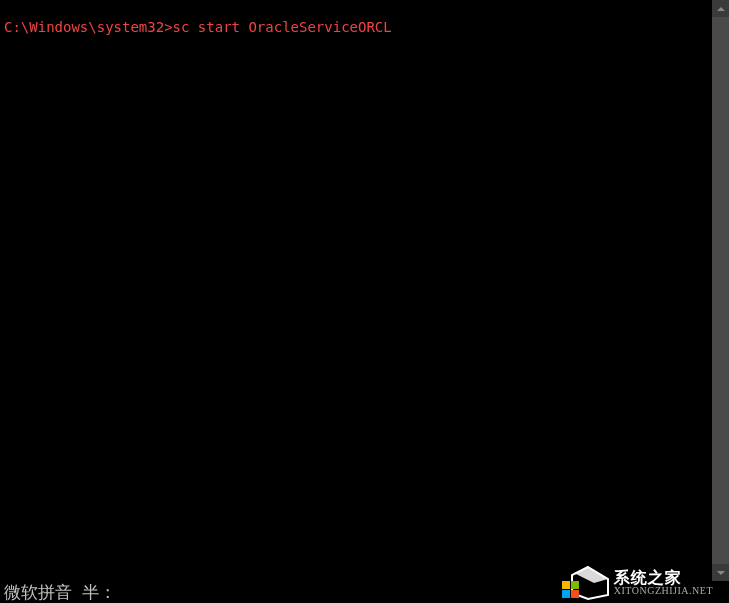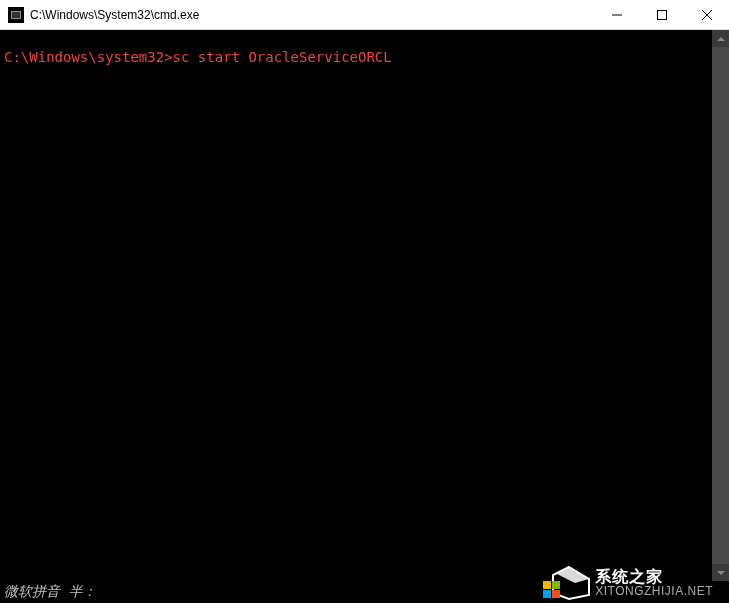--- a/index.html
+++ b/index.html
@@ -119,25 +119,24 @@
       color: #888;
       position: absolute;
       bottom: 0;
       cursor: pointer;
     }
     .statusbar {
       height: 22px;
       background: #000;
       color: #c0c0c0;
       font-family: "NSimSun", "SimSun", monospace;
-      font-size: 14px;
+      font-size: 17px;
       padding: 2px 4px;
       display: flex;
       align-items: center;
-      font-style: italic;
     }
     .watermark {
       position: absolute;
       bottom: 2px;
       right: 16px;
       display: flex;
       align-items: center;
       gap: 4px;
     }
     .watermark-logo {
@@ -151,54 +150,30 @@
       line-height: 1;
     }
     .watermark-main {
       font-size: 16px;
       font-weight: bold;
       color: #fff;
       font-family: "Microsoft YaHei", sans-serif;
       letter-spacing: 1px;
     }
     .watermark-sub {
-      font-size: 12px;
+      font-size: 10px;
       color: #aaa;
-      font-family: Liberation Sans, sans-serif;
+      font-family: Liberation Serif, serif;
       letter-spacing: 0.5px;
     }
   </style>
 </head>
 <body>
 
 <div class="window">
-  <div class="titlebar">
-    <div class="titlebar-icon">
-      <div class="titlebar-icon-inner"></div>
-    </div>
-    <div class="titlebar-title">C:\Windows\System32\cmd.exe</div>
-    <div class="titlebar-controls">
-      <div class="titlebar-btn">
-        <svg width="10" height="10" viewBox="0 0 10 10">
-            <line x1="0" y1="5" x2="10" y2="5" stroke="#000" stroke-width="1"></line>
-          </svg>
-      </div>
-      <div class="titlebar-btn">
-        <svg width="10" height="10" viewBox="0 0 10 10">
-            <rect x="0.5" y="0.5" width="9" height="9" fill="none" stroke="#000" stroke-width="1"></rect>
-          </svg>
-      </div>
-      <div class="titlebar-btn close">
-        <svg width="10" height="10" viewBox="0 0 10 10">
-            <line x1="0" y1="0" x2="10" y2="10" stroke="#000" stroke-width="1"></line>
-            <line x1="10" y1="0" x2="0" y2="10" stroke="#000" stroke-width="1"></line>
-          </svg>
-      </div>
-    </div>
-  </div>
   <div class="terminal-area">
     <div class="terminal-content"><span>C:\Windows\system32&gt;</span><span>sc start OracleServiceORCL</span></div>
     <div class="scrollbar">
       <div class="scrollbar-up">
         <svg width="8" height="4" viewBox="0 0 8 4">
             <polygon points="4,0 8,4 0,4" fill="#888"></polygon>
           </svg>
       </div>
       <div class="scrollbar-track">
         <div class="scrollbar-thumb"></div>

